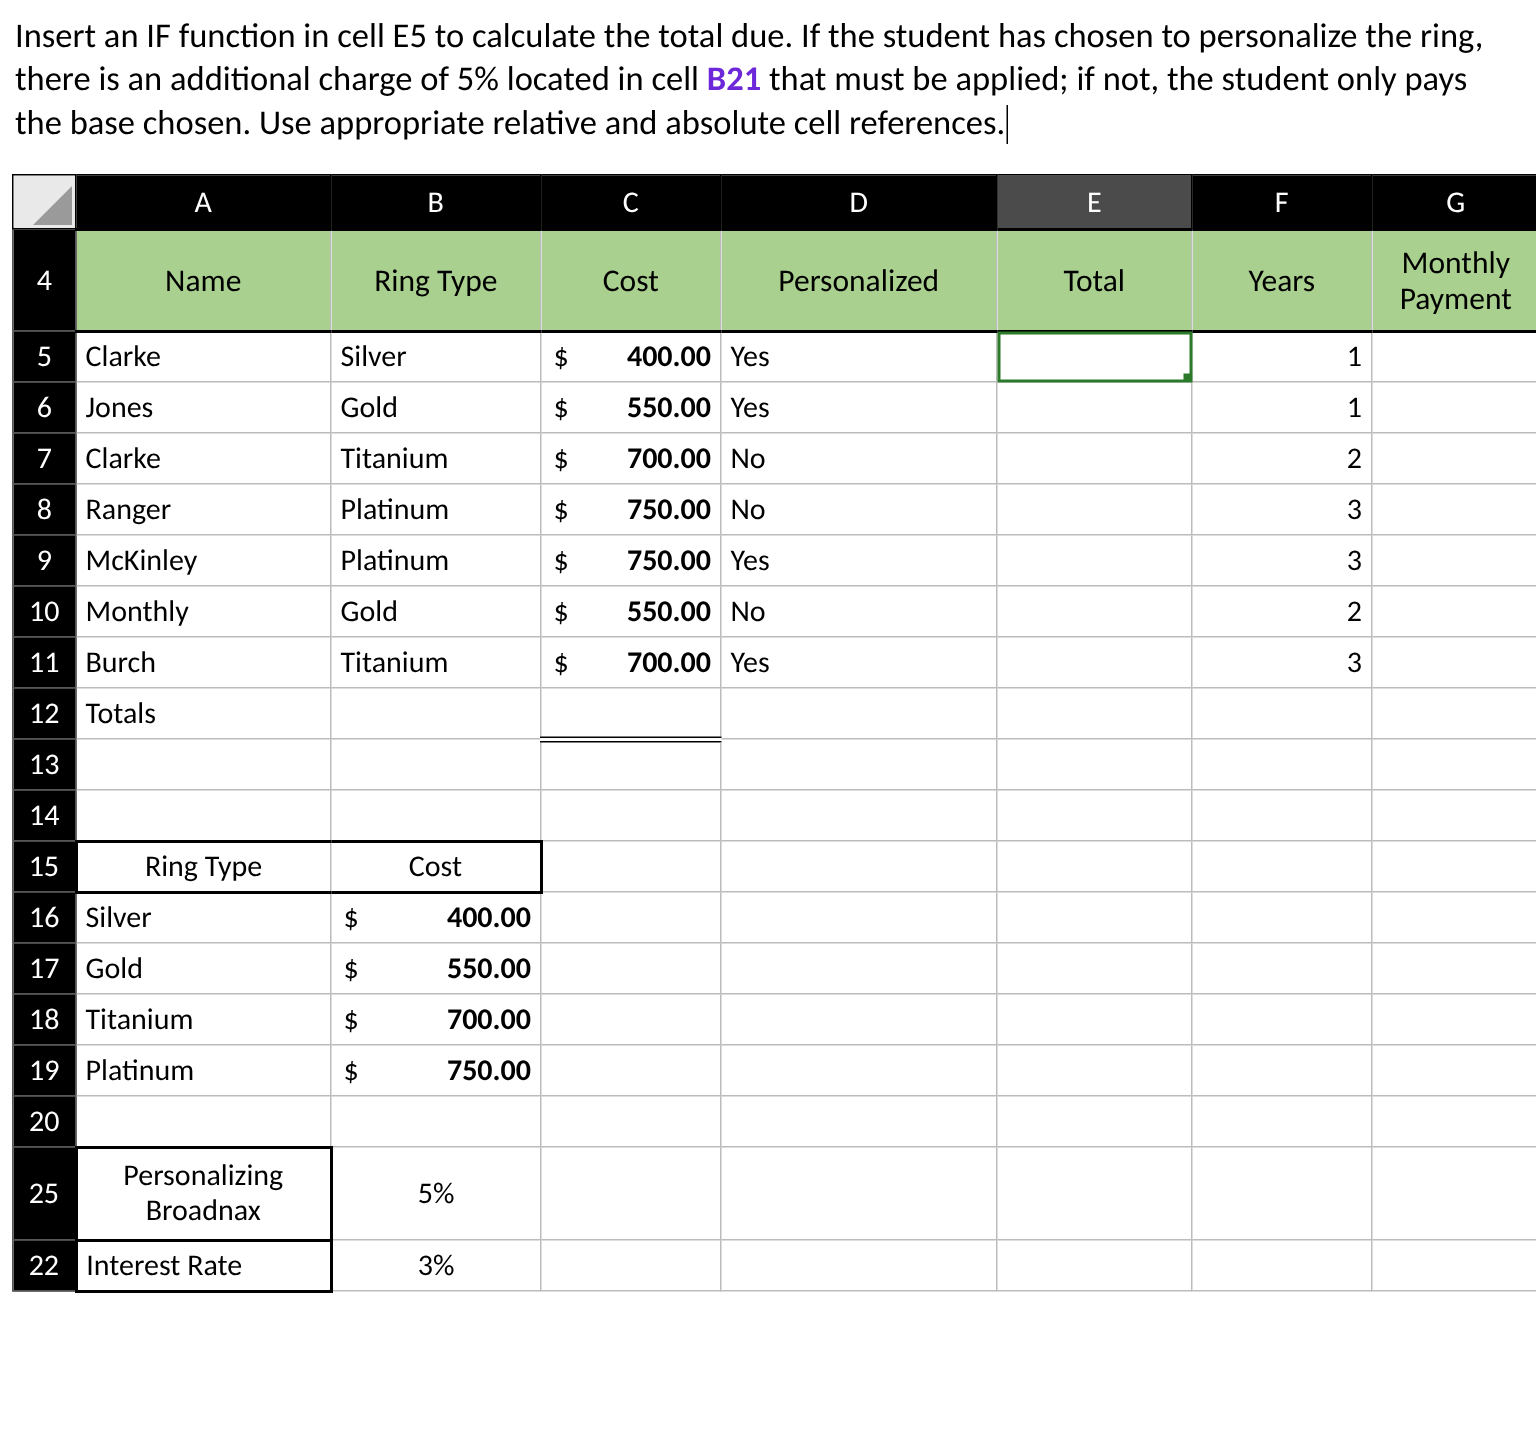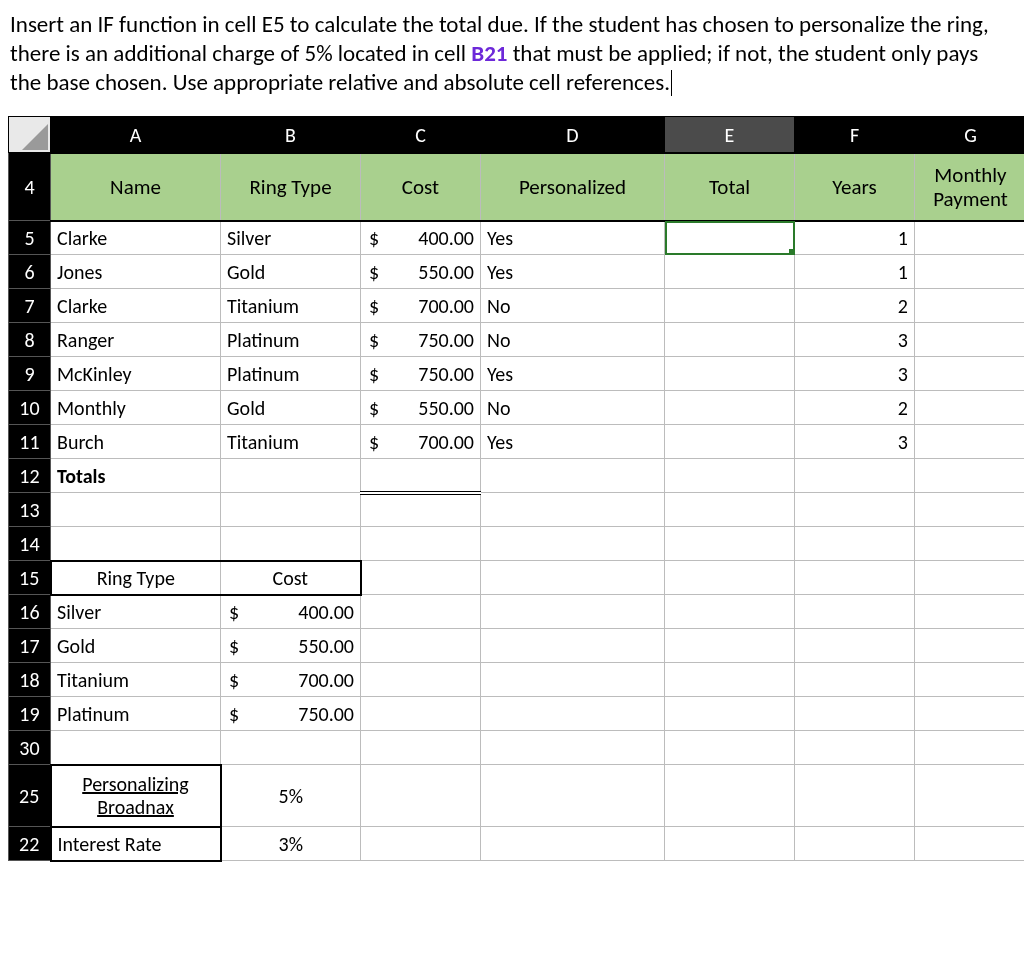--- a/index.html
+++ b/index.html
@@ -123,39 +123,38 @@
     border-right: 2px solid #000 !important;
     border-bottom: 2px solid #000 !important;
   }
 
   .green-label-box {
     background: #a9d08e;
     text-align: center !important;
     border: 2px solid #000 !important;
     line-height: 1.15;
     height: 62px !important;
-    text-decoration: underline;
   }
   .green-label-single {
     background: #a9d08e;
     text-align: left;
     border: 2px solid #000 !important;
   }
 
   
   .money {
     display: flex;
     justify-content: space-between;
   }
   .money .sym { padding-left: 2px; }
-  .money .amt { text-align: right; }
+  .money .amt { text-align: right; font-weight: bold; }
 
   td.right { text-align: right; }
   td.center { text-align: center; }
-  td.bold { font-weight: 700; }
+  td.bold { font-weight: 400; }
 
   
   .totals-line {
     border-top: 1px solid #000 !important;
     border-bottom: 4px double #000 !important;
   }
 
   
   .active-cell {
     outline: 2px solid #2a7a2a;
@@ -420,21 +419,21 @@
             </span>
           </td>
     <td class="cell"></td>
           <td class="cell"></td>
           <td class="cell colE"></td>
           <td class="cell"></td>
           <td class="cell"></td>
   </tr>
 
   <tr>
-    <td class="rownum">30</td>
+    <td class="rownum">20</td>
     <td class="cell"></td>
           <td class="cell"></td>
           <td class="cell"></td>
           <td class="cell"></td>
           <td class="cell colE"></td>
           <td class="cell"></td>
           <td class="cell"></td>
   </tr>
 
   <tr>

